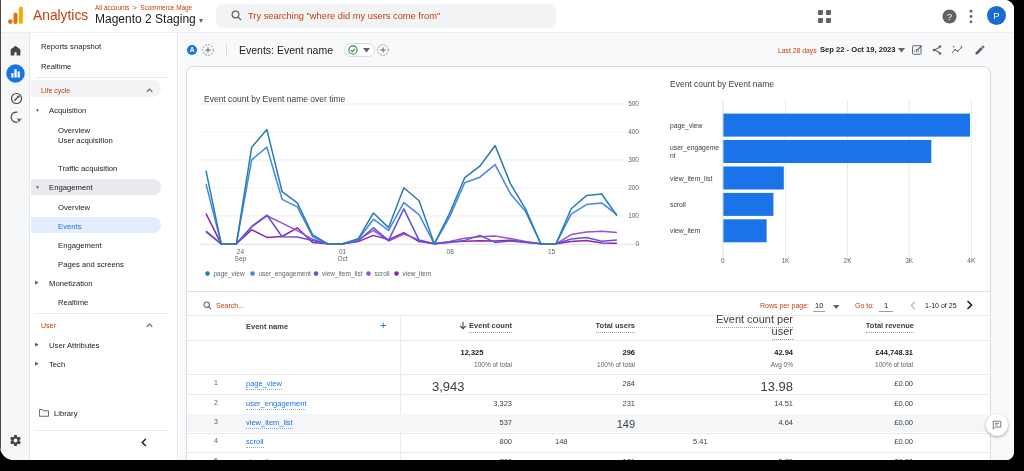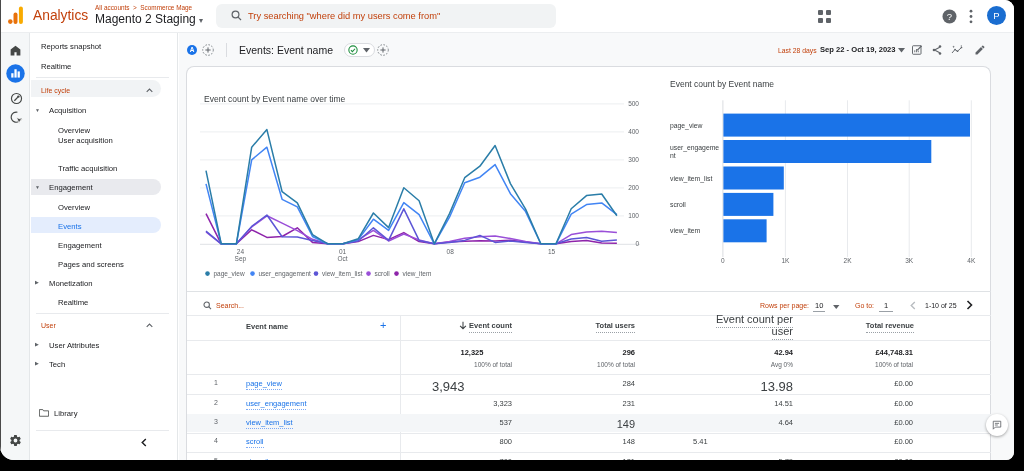--- a/index.html
+++ b/index.html
@@ -308,21 +308,21 @@
 <div class="abs" style="left:206px;top:418.4px;width:20px;text-align:center;font-size:7px;color:#5f6368">3</div>
 <div class="abs" style="left:246px;top:418.4px;font-size:7.5px;color:#1a73e8"><span style="border-bottom:1px dotted #7baaf7;padding-bottom:1px">view_item_list</span></div>
 <div class="abs" style="left:432px;top:418.4px;width:80px;text-align:right;font-size:7.5px;color:#3c4043">537</div>
 <div class="abs" style="left:555px;top:418.4px;width:80px;text-align:right;font-size:11px;color:#3c4043">149</div>
 <div class="abs" style="left:693px;top:418.4px;width:100px;text-align:right;font-size:7.5px;color:#3c4043">4.64</div>
 <div class="abs" style="left:833px;top:418.4px;width:80px;text-align:right;font-size:7.5px;color:#3c4043">£0.00</div>
 <div class="abs" style="left:187px;top:432.7px;width:804px;border-top:1px solid #e8eaed"></div>
 <div class="abs" style="left:206px;top:437.4px;width:20px;text-align:center;font-size:7px;color:#5f6368">4</div>
 <div class="abs" style="left:246px;top:437.4px;font-size:7.5px;color:#1a73e8"><span style="border-bottom:1px dotted #7baaf7;padding-bottom:1px">scroll</span></div>
 <div class="abs" style="left:432px;top:437.4px;width:80px;text-align:right;font-size:7.5px;color:#3c4043">800</div>
-<div class="abs" style="left:555px;top:437.4px;width:80px;text-align:right;font-size:7.5px;color:#3c4043">148</div>
+<div class="abs" style="left:555px;top:437.4px;width:80px;text-align:left;font-size:7.5px;color:#3c4043">148</div>
 <div class="abs" style="left:693px;top:437.4px;width:100px;text-align:left;font-size:7.5px;color:#3c4043">5.41</div>
 <div class="abs" style="left:833px;top:437.4px;width:80px;text-align:right;font-size:7.5px;color:#3c4043">£0.00</div>
 <div class="abs" style="left:187px;top:451.7px;width:804px;border-top:1px solid #e8eaed"></div>
 <div class="abs" style="left:206px;top:456.5px;width:20px;text-align:center;font-size:7px;color:#5f6368">5</div>
 <div class="abs" style="left:246px;top:456.5px;font-size:7.5px;color:#1a73e8"><span style="border-bottom:1px dotted #7baaf7;padding-bottom:1px">view_item</span></div>
 <div class="abs" style="left:432px;top:456.5px;width:80px;text-align:right;font-size:7.5px;color:#3c4043">700</div>
 <div class="abs" style="left:555px;top:456.5px;width:80px;text-align:right;font-size:7.5px;color:#3c4043">121</div>
 <div class="abs" style="left:693px;top:456.5px;width:100px;text-align:right;font-size:7.5px;color:#3c4043">5.79</div>
 <div class="abs" style="left:833px;top:456.5px;width:80px;text-align:right;font-size:7.5px;color:#3c4043">£0.00</div>
 

